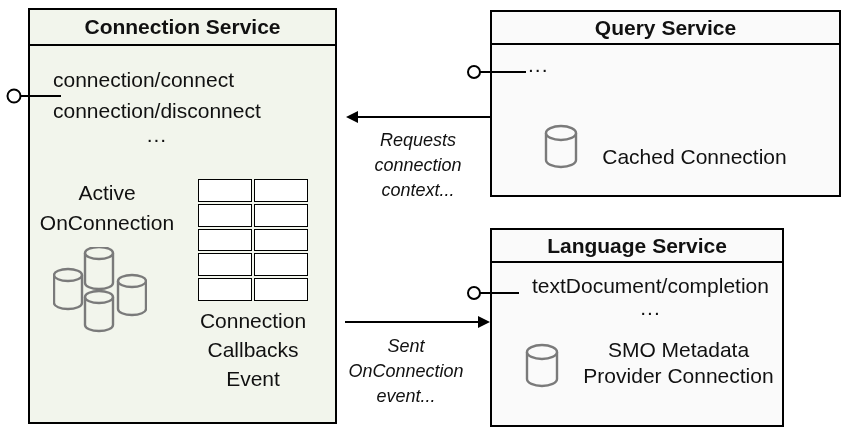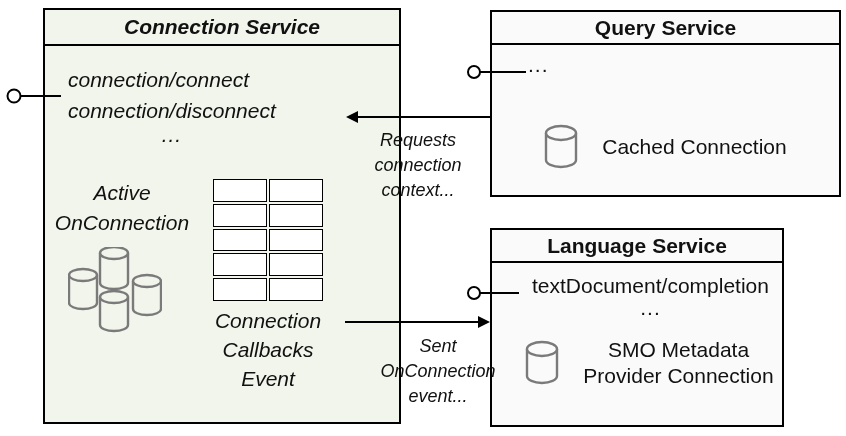--- a/index.html
+++ b/index.html
@@ -13,21 +13,21 @@
   html,body{background:#ffffff;}
   .stage{
     position:relative;
     width:846px;height:436px;
     background:#ffffff;
     font-family:"Liberation Sans", sans-serif;
     color:var(--text);
     overflow:hidden;
   }
   .box{position:absolute;border:2px solid var(--border);}
-  .box-conn{left:43px;top:8px;width:358px;height:416px;background:var(--connection-box-bg);font-style:italic;}
+  .box-conn{left:28px;top:8px;width:309px;height:416px;background:var(--connection-box-bg);}
   .box-query{left:490px;top:10px;width:351px;height:187px;background:var(--service-box-bg);}
   .box-lang{left:490px;top:228px;width:294px;height:199px;background:var(--service-box-bg);}
   .box-header{
     display:flex;align-items:center;justify-content:center;
     border-bottom:2px solid var(--border);
     font-weight:bold;font-size:21px;
   }
   .box-conn .box-header{height:36px;}
   .box-query .box-header,.box-lang .box-header{height:33px;}
   .methods{position:absolute;font-size:21px;line-height:31px;white-space:nowrap;}
@@ -44,38 +44,38 @@
     position:absolute;left:168px;top:169px;width:110px;height:122px;
     display:grid;grid-template-columns:1fr 1fr;grid-template-rows:repeat(5,1fr);gap:2px;
   }
   .cb-cell{background:#ffffff;border:1.6px solid var(--border);}
   .callbacks-label{
     position:absolute;left:153px;top:296px;width:140px;
     text-align:center;font-size:21px;line-height:29px;
   }
   .icon-row{
     position:absolute;left:0;right:0;
-    display:flex;align-items:center;justify-content:center;gap:24px;
+    display:flex;align-items:flex-end;justify-content:center;gap:24px;
     font-size:21px;
   }
   .icon-row-query{top:112px;}
   .icon-row-lang{top:107px;padding-left:25px;}
   .icon-row .caption{text-align:center;line-height:26px;}
   .connector{position:absolute;}
   .conn-line{stroke:var(--border);stroke-width:2;}
   .conn-head{fill:var(--border);stroke:none;}
   .lolli-circle{fill:#ffffff;stroke:var(--border);stroke-width:2;}
   .cyl-body,.cyl-top{fill:var(--service-box-bg);stroke:var(--cylinder-stroke);stroke-width:2.4;}
   .cluster-icon .cyl-body,.cluster-icon .cyl-top{fill:var(--connection-box-bg);}
   .arrow-label{
     position:absolute;width:132px;text-align:center;
     font-style:italic;font-size:18px;line-height:25px;white-space:nowrap;
   }
   .label-requests{left:352px;top:128px;}
-  .label-sent{left:372px;top:334px;}
+  .label-sent{left:340px;top:334px;}
 </style>
 </head>
 <body>
 
 <div class="stage">
 
   <section class="box box-conn">
     <header class="box-header">
       <span>Connection Service</span>
     </header>

